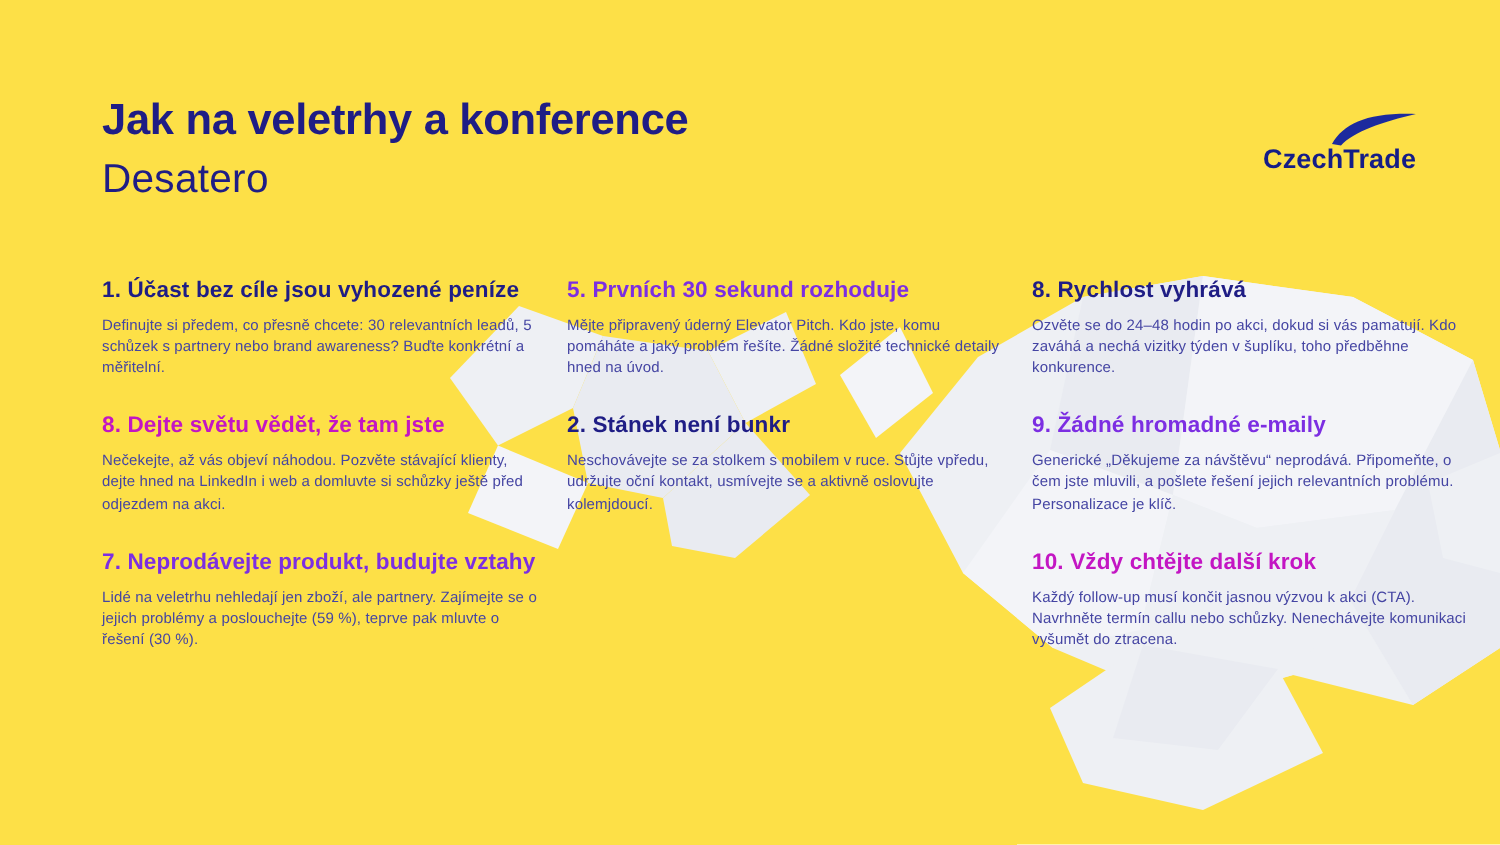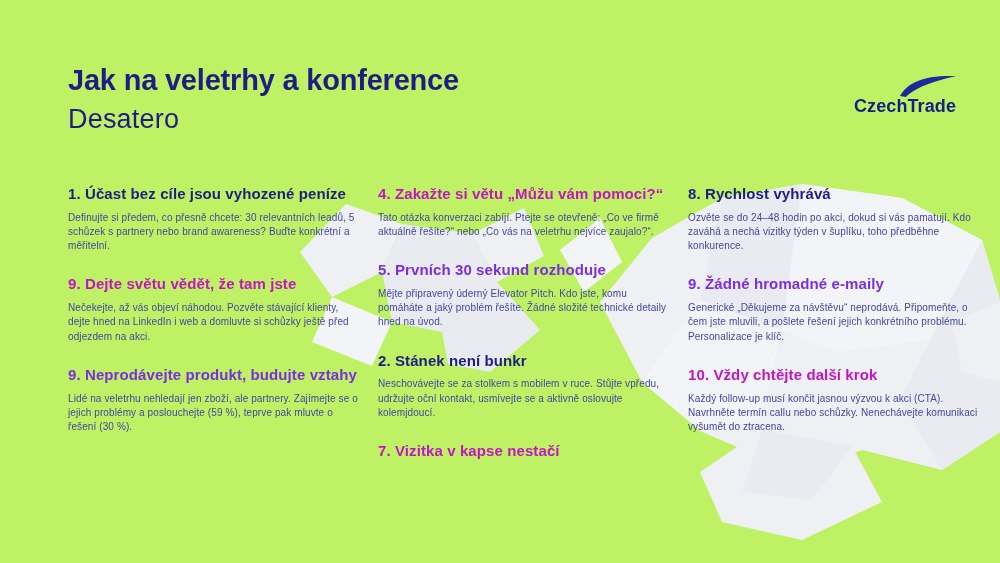--- a/index.html
+++ b/index.html
@@ -11,21 +11,21 @@
     --map1:#eef0f4;
     --map2:#e9ebf1;
     --map3:#f3f4f8;
   }
   *{margin:0;padding:0;box-sizing:border-box;}
   html,body{background:#ffffff;}
   body{font-family:"Liberation Sans",sans-serif;}
   .slide{
     position:relative;
     width:1000px;height:563px;
-    background:#bef264;
+    background:#fde047;
     overflow:hidden;
   }
   .map{
     position:absolute;left:0;top:0;width:1000px;height:563px;
     pointer-events:none;
   }
   .content{position:relative;z-index:2;}
   header{
     display:flex;justify-content:space-between;align-items:flex-start;
     padding:64px 40px 0 68px;
@@ -35,21 +35,21 @@
     font-size:29px;font-weight:700;letter-spacing:-0.2px;
     line-height:1.15;
   }
   .subtitle{
     color:var(--navy);
     font-size:27px;font-weight:400;letter-spacing:0.2px;
     margin-top:7px;line-height:1.15;
   }
   .logo{
     display:flex;flex-direction:column;align-items:flex-start;
-    margin-top:10px;margin-right:0;
+    margin-top:10px;margin-right:12px;
   }
   .logo svg{display:block;margin-left:44px;}
   .logo-text{
     color:#151d87;font-size:18px;font-weight:700;letter-spacing:0.1px;
     margin-top:-2px;
   }
   main.cols{
     position:absolute;left:68px;top:184px;
     width:908px;
     display:grid;
@@ -115,55 +115,50 @@
     </header>
 
     <main class="cols">
 
       <section class="col">
         <article class="item">
           <h3 class="hd c-navy">1. Účast bez cíle jsou vyhozené peníze</h3>
           <p class="bd">Definujte si předem, co přesně chcete: 30 relevantních leadů, 5 schůzek s partnery nebo brand awareness? Buďte konkrétní a měřitelní.</p>
         </article>
         <article class="item">
-          <h3 class="hd c-magenta">9. Dejte světu vědět, že tam jste</h3>
+          <h3 class="hd c-magenta">8. Dejte světu vědět, že tam jste</h3>
           <p class="bd">Nečekejte, až vás objeví náhodou. Pozvěte stávající klienty, dejte hned na LinkedIn i web a domluvte si schůzky ještě před odjezdem na akci.</p>
         </article>
         <article class="item">
-          <h3 class="hd c-purple">9. Neprodávejte produkt, budujte vztahy</h3>
+          <h3 class="hd c-purple">7. Neprodávejte produkt, budujte vztahy</h3>
           <p class="bd">Lidé na veletrhu nehledají jen zboží, ale partnery. Zajímejte se o jejich problémy a poslouchejte (59 %), teprve pak mluvte o řešení (30 %).</p>
         </article>
       </section>
 
       <section class="col">
-        <article class="item">
-          <h3 class="hd c-magenta">4. Zakažte si větu „Můžu vám pomoci?“</h3>
-          <p class="bd">Tato otázka konverzaci zabíjí. Ptejte se otevřeně: „Co ve firmě aktuálně řešíte?“ nebo „Co vás na veletrhu nejvíce zaujalo?“.</p>
-        </article>
         <article class="item">
           <h3 class="hd c-purple">5. Prvních 30 sekund rozhoduje</h3>
           <p class="bd">Mějte připravený úderný Elevator Pitch. Kdo jste, komu pomáháte a jaký problém řešíte. Žádné složité technické detaily hned na úvod.</p>
         </article>
         <article class="item">
           <h3 class="hd c-navy">2. Stánek není bunkr</h3>
           <p class="bd">Neschovávejte se za stolkem s mobilem v ruce. Stůjte vpředu, udržujte oční kontakt, usmívejte se a aktivně oslovujte kolemjdoucí.</p>
         </article>
         <article class="item">
-          <h3 class="hd c-magenta">7. Vizitka v kapse nestačí</h3>
         </article>
       </section>
 
       <section class="col">
         <article class="item">
           <h3 class="hd c-navy">8. Rychlost vyhrává</h3>
           <p class="bd">Ozvěte se do 24–48 hodin po akci, dokud si vás pamatují. Kdo zaváhá a nechá vizitky týden v šuplíku, toho předběhne konkurence.</p>
         </article>
         <article class="item">
           <h3 class="hd c-purple">9. Žádné hromadné e-maily</h3>
-          <p class="bd">Generické „Děkujeme za návštěvu“ neprodává. Připomeňte, o čem jste mluvili, a pošlete řešení jejich konkrétního problému. Personalizace je klíč.</p>
+          <p class="bd">Generické „Děkujeme za návštěvu“ neprodává. Připomeňte, o čem jste mluvili, a pošlete řešení jejich relevantních problému. Personalizace je klíč.</p>
         </article>
         <article class="item">
           <h3 class="hd c-magenta">10. Vždy chtějte další krok</h3>
           <p class="bd">Každý follow-up musí končit jasnou výzvou k akci (CTA). Navrhněte termín callu nebo schůzky. Nenechávejte komunikaci vyšumět do ztracena.</p>
         </article>
       </section>
 
     </main>
   </div>
 </div>

